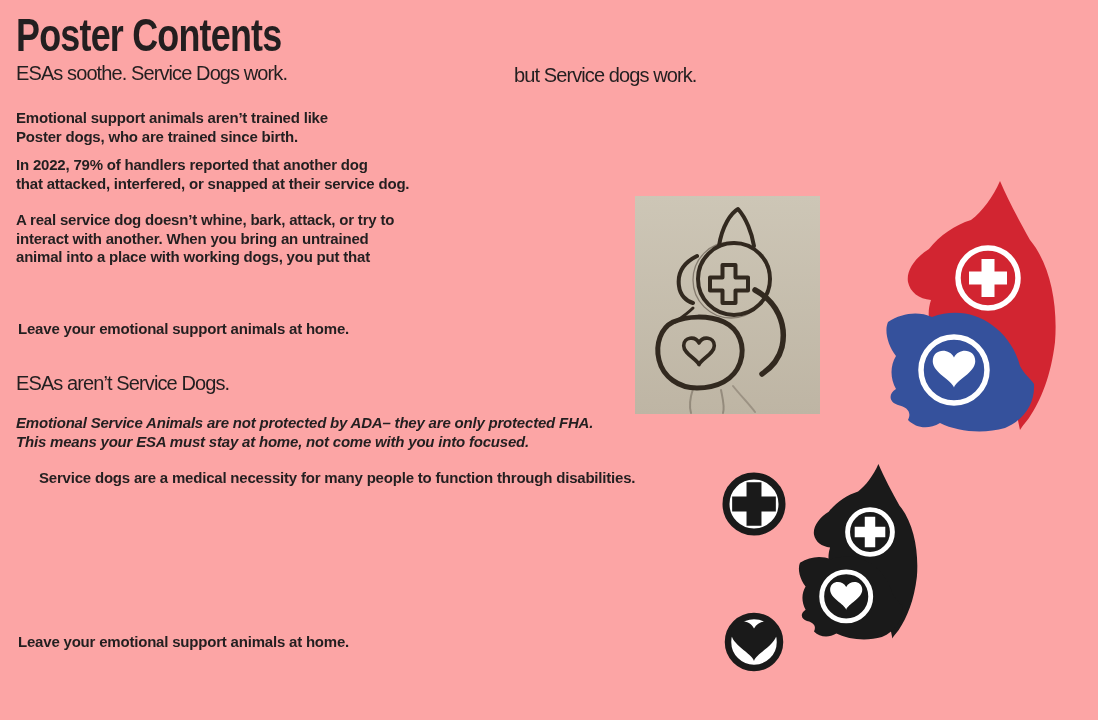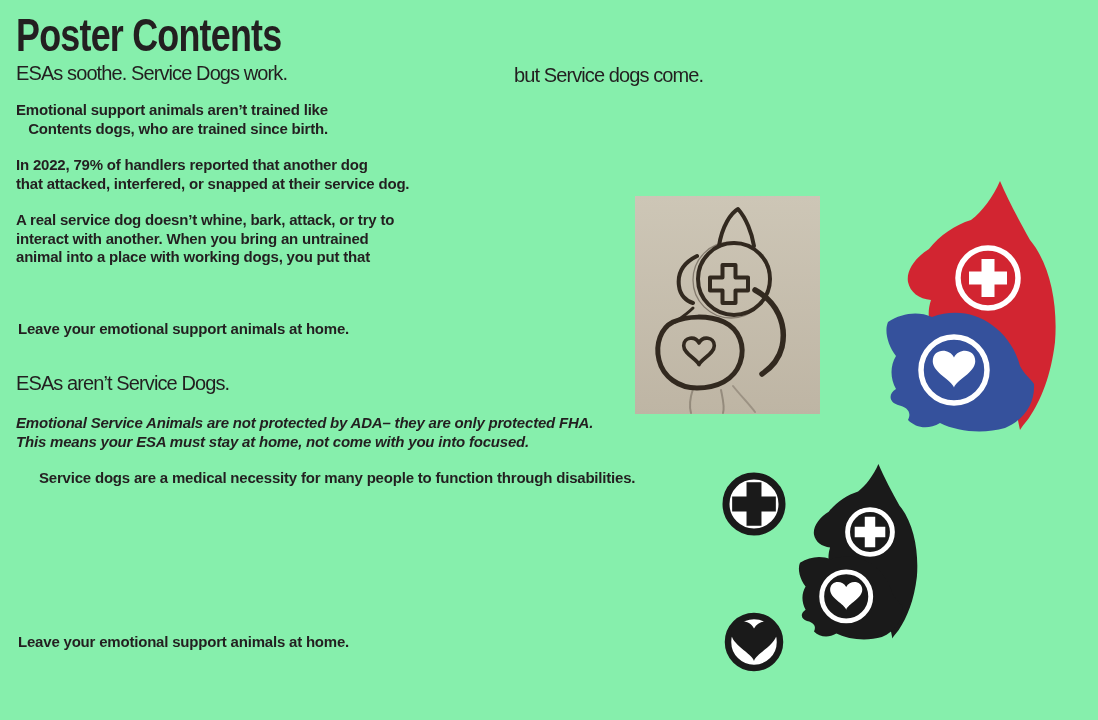--- a/index.html
+++ b/index.html
@@ -1,33 +1,33 @@
 <!DOCTYPE html>
 <html><head>
 <meta charset="utf-8">
 <style>
   html,body{margin:0;padding:0;background:#ffffff;}
   .page{
-    position:relative;width:1098px;height:720px;background:#86efac;
+    position:relative;width:1098px;height:720px;background:#fca5a5;
     font-family:"Liberation Sans", sans-serif;color:#231f20;overflow:hidden;
   }
   .abs{position:absolute;}
   .title{
     left:16px;top:8px;font-size:46px;font-weight:800;letter-spacing:-1px;
     transform:scaleX(.78);transform-origin:left top;white-space:nowrap;
   }
   .heading{
     font-size:20px;font-weight:400;letter-spacing:-0.9px;white-space:nowrap;line-height:34px;
   }
   .h-s1{left:16px;top:56px;}
   .h-s2{left:16px;top:366px;}
   .h-right{left:514px;top:58px;}
   .para{font-size:15px;font-weight:700;letter-spacing:-0.2px;line-height:18.5px;}
   .para .line{white-space:nowrap;}
-  .p-s1a{left:16px;top:101px;text-align:right;}
+  .p-s1a{left:16px;top:109px;}
   .p-s1b{left:16px;top:156px;}
   .p-s1c{left:16px;top:211px;}
   .callout1{left:18px;top:320px;}
   .p-s2a{left:16px;top:414px;font-style:italic;}
   .p-s2b{left:16px;top:469px;margin-left:23px;}
   .callout2{left:18px;top:633px;}
   .photo{left:635px;top:196px;width:185px;height:218px;}
   .logo-color{left:878px;top:178px;width:180px;height:256px;}
   .logo-black{left:700px;top:460px;width:220px;height:222px;}
   svg{display:block;overflow:visible;}
@@ -44,21 +44,21 @@
   </defs>
 </svg>
 
 <div class="page">
 
   <div class="abs title">Poster Contents</div>
 
   <div class="abs heading h-s1">ESAs soothe. Service Dogs work.</div>
   <div class="abs para p-s1a">
     <div class="line">Emotional support animals aren’t trained like</div>
-    <div class="line">Contents dogs, who are trained since birth.</div>
+    <div class="line">Poster dogs, who are trained since birth.</div>
   </div>
   <div class="abs para p-s1b">
     <div class="line">In 2022, 79% of handlers reported that another dog</div>
     <div class="line">that attacked, interfered, or snapped at their service dog.</div>
   </div>
   <div class="abs para p-s1c">
     <div class="line">A real service dog doesn’t whine, bark, attack, or try to</div>
     <div class="line">interact with another. When you bring an untrained</div>
     <div class="line">animal into a place with working dogs, you put that</div>
   </div>
@@ -68,21 +68,21 @@
   <div class="abs para p-s2a">
     <div class="line">Emotional Service Animals are not protected by ADA– they are only protected FHA.</div>
     <div class="line">This means your ESA must stay at home, not come with you into focused.</div>
   </div>
   <div class="abs para p-s2b">
     <div class="line">Service dogs are a medical necessity for many people to function through disabilities.</div>
   </div>
   <div class="abs para callout2">Leave your emotional support animals at home.</div>
 
   <div class="abs heading h-right">
-    <div>but Service dogs come.</div>
+    <div>but Service dogs work.</div>
   </div>
 
   <svg class="abs photo" viewBox="0 0 185 218">
     <defs>
       <linearGradient id="paper" x1="0" y1="0" x2="0" y2="1">
         <stop offset="0" stop-color="#cdc6b6"></stop>
         <stop offset="1" stop-color="#beb5a4"></stop>
       </linearGradient>
     </defs>
     <rect x="0" y="0" width="185" height="218" fill="url(#paper)"></rect>

